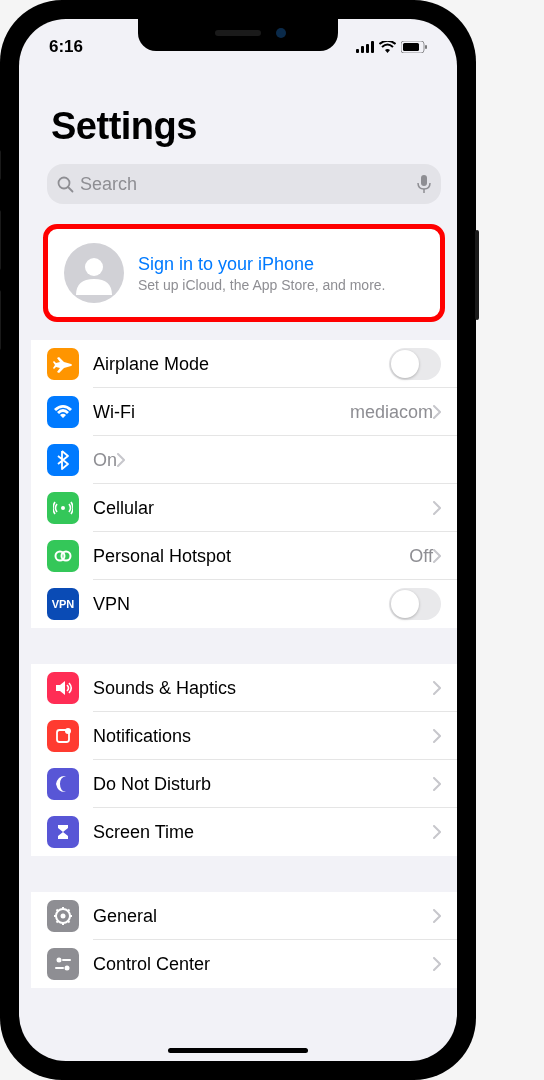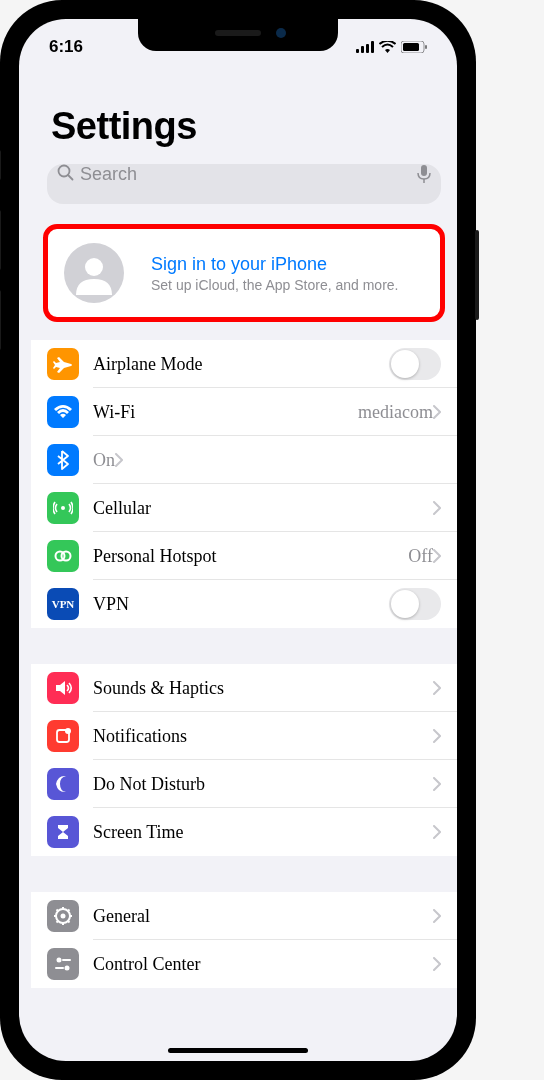--- a/index.html
+++ b/index.html
@@ -106,21 +106,21 @@
       font-size: 38px;
       font-weight: 700;
       letter-spacing: -0.5px;
     }
     .search {
       margin: 8px 16px 20px 16px;
       background: #e3e3e8;
       border-radius: 16px;
       height: 40px;
       display: flex;
-      align-items: flex-start;
+      align-items: center;
       padding: 0 10px;
     }
     .search-icon, .mic-icon {
       color: #8e8e93;
     }
     .search-text {
       flex: 1;
       color: #8e8e93;
       font-size: 18px;
       margin-left: 6px;
@@ -128,21 +128,20 @@
 
     .signin-card {
       margin: 0 12px 18px 12px;
       background: #fff;
       border-radius: 14px;
       padding: 14px 16px;
       display: flex;
       align-items: center;
       border: 5px solid #ff0000;
       position: relative;
-      gap: 13px;
     }
     .avatar {
       width: 60px;
       height: 60px;
       border-radius: 50%;
       background: #d1d1d6;
       display: flex;
       align-items: center;
       justify-content: center;
       margin-right: 14px;
@@ -156,21 +155,20 @@
     }
     .signin-text .sub {
       color: #8e8e93;
       font-size: 14px;
       margin-top: 2px;
     }
 
     .group {
       background: #fff;
       margin-bottom: 36px;
-      font-family: Liberation Serif, serif;
     }
     .row {
       display: flex;
       align-items: center;
       min-height: 48px;
       padding: 4px 16px 4px 16px;
       position: relative;
     }
     .row::after {
       content: "";

